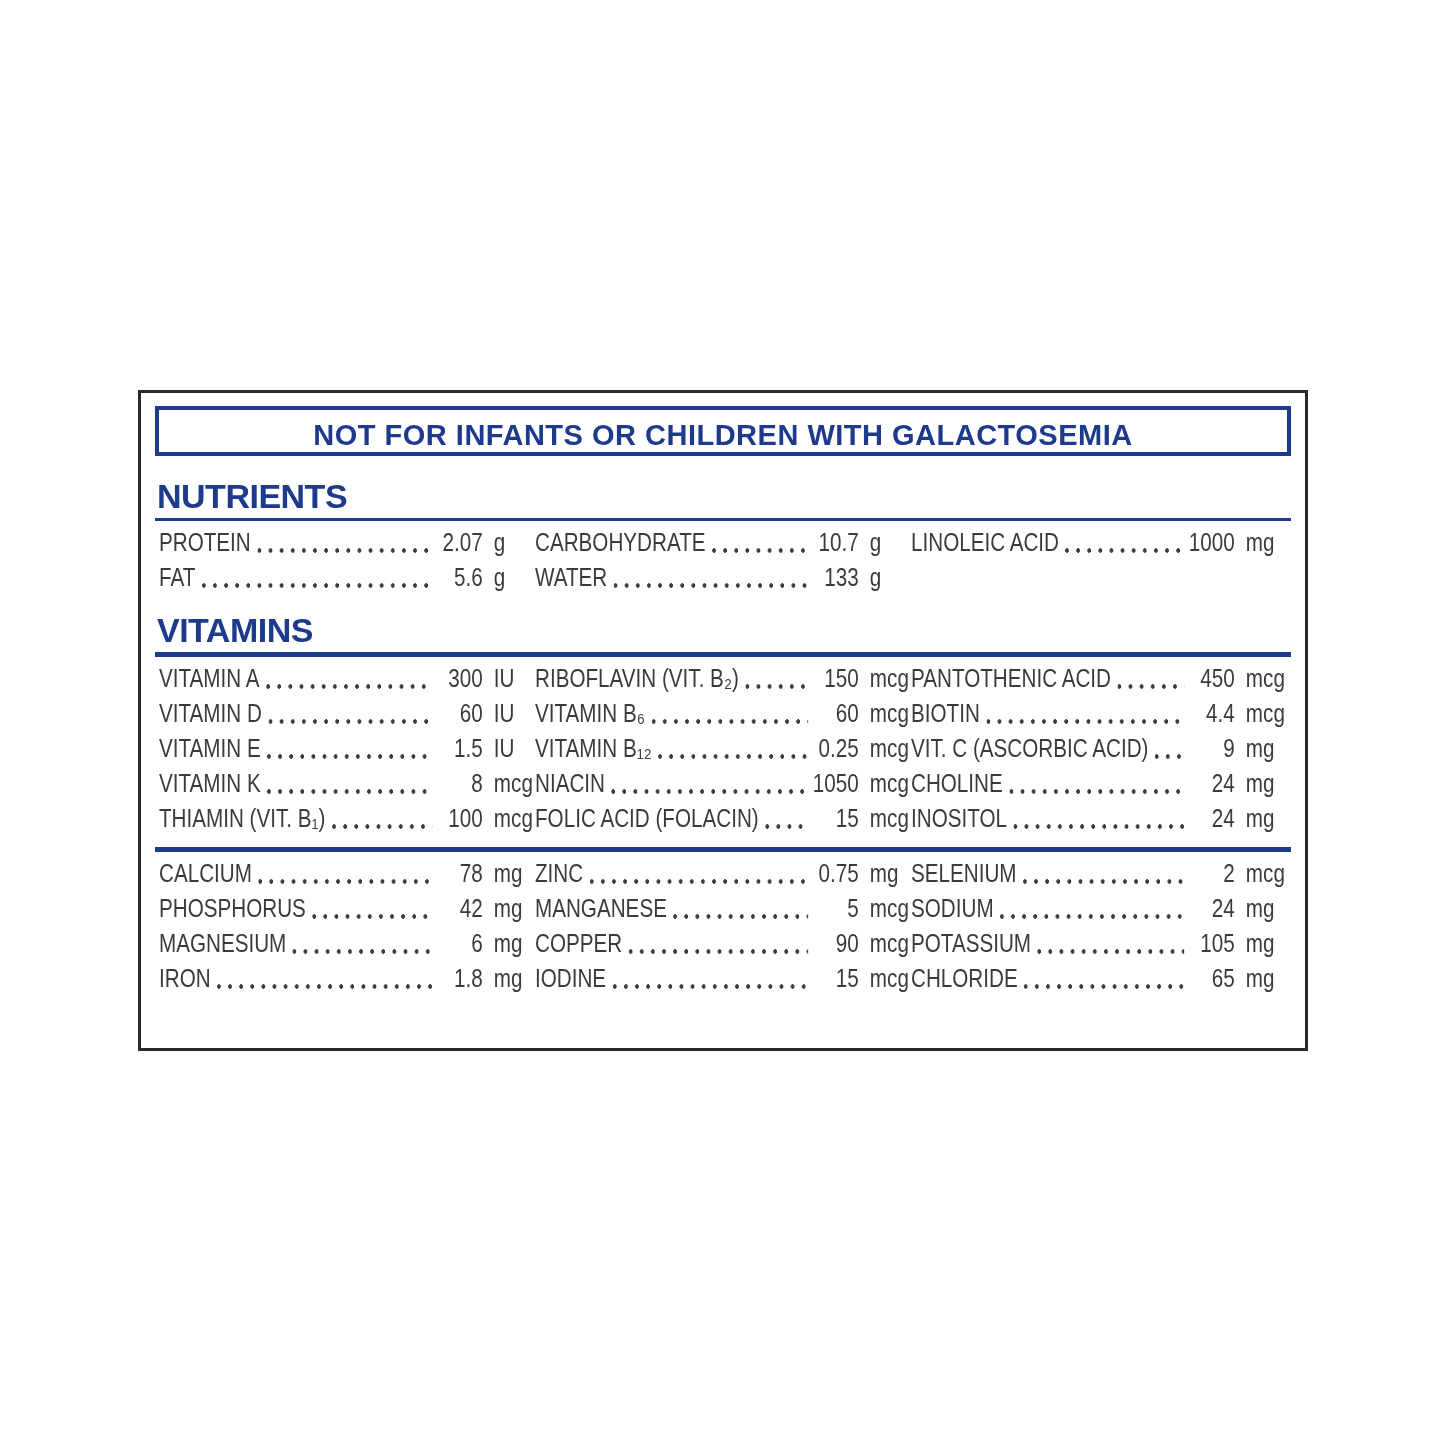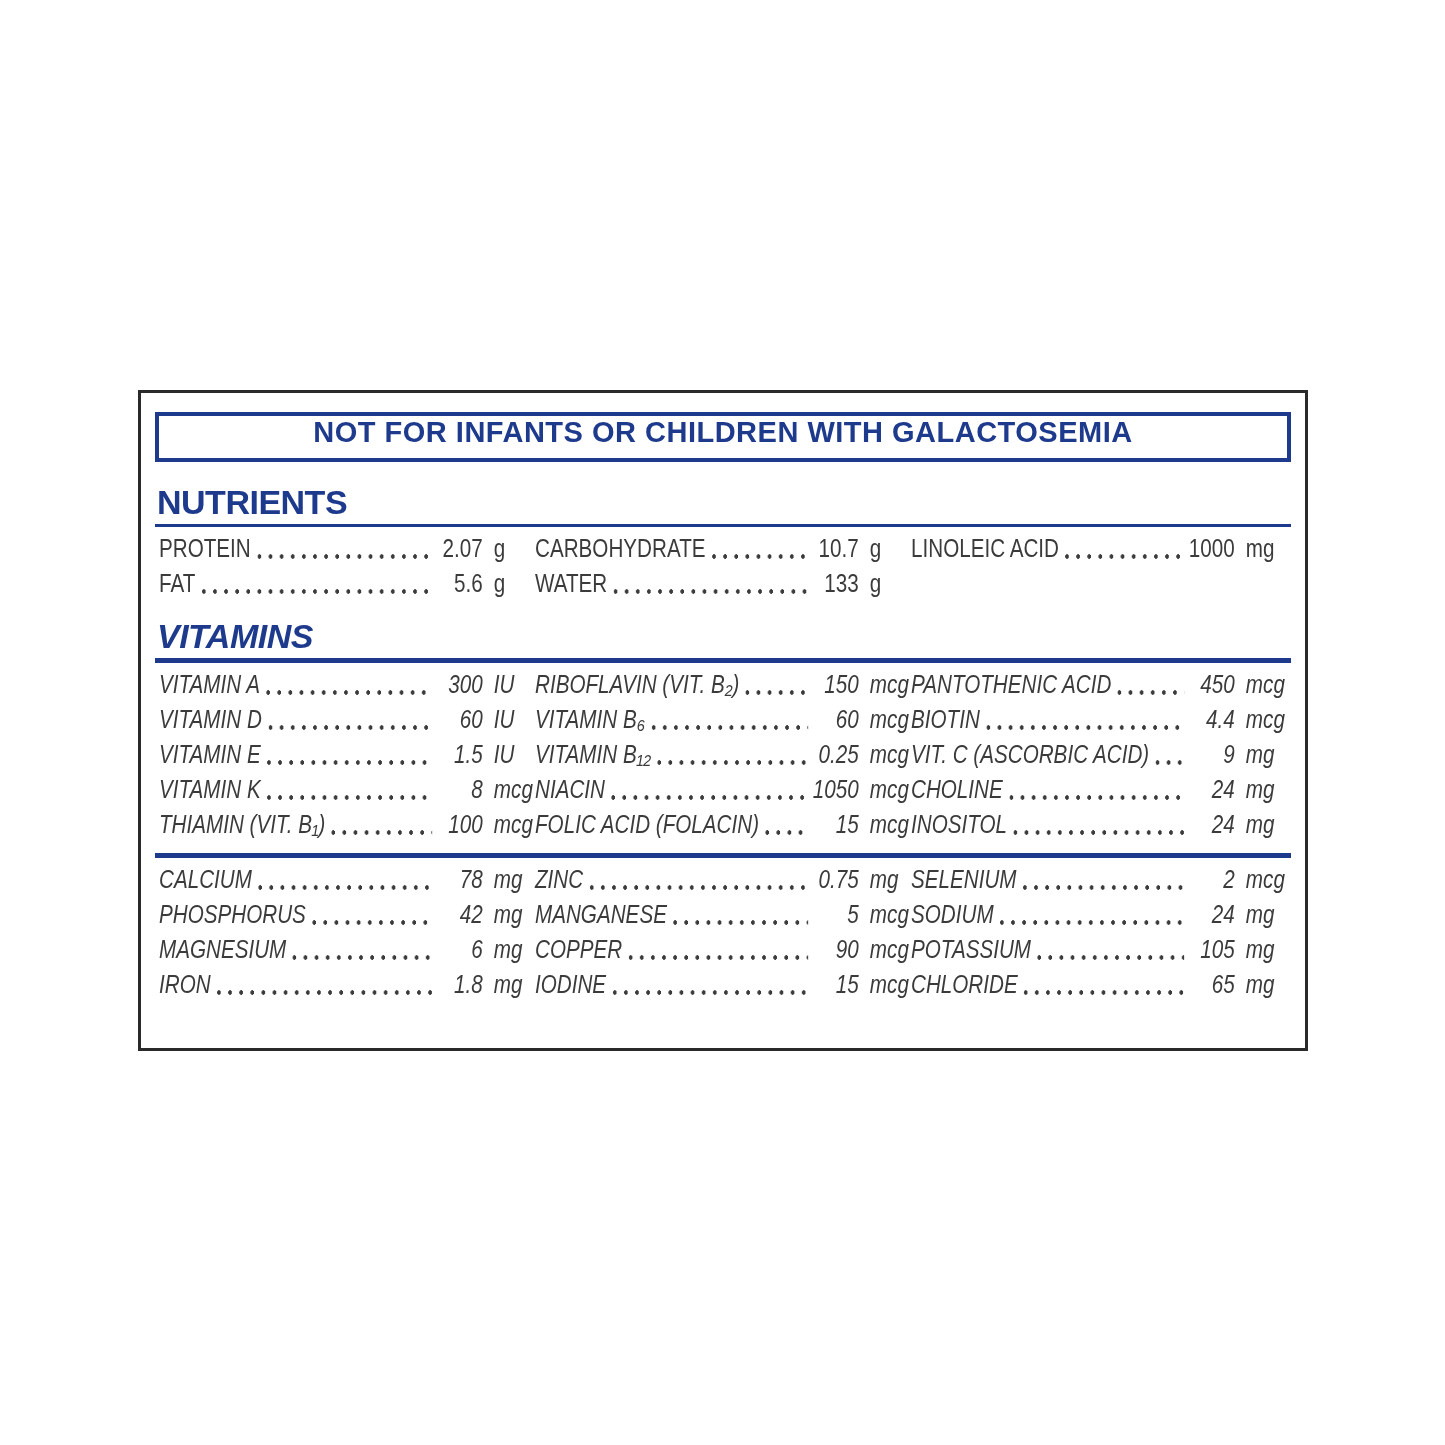--- a/index.html
+++ b/index.html
@@ -23,34 +23,34 @@
     top: 390px;
     width: 1170px;
     height: 661px;
     border: 3px solid var(--panel-border);
     background: #ffffff;
     padding: 10px 14px 6px 14px;
   }
   .banner {
     border: 4px solid var(--navy);
     height: 50px;
-    margin: 9px 0 10px 0;
+    margin: 3px 0 10px 0;
     display: flex;
-    align-items: flex-start;
+    align-items: flex-end;
     justify-content: center;
   }
   .banner-text {
     color: var(--navy);
     font-weight: bold;
     font-size: 29px;
     letter-spacing: 0.5px;
     white-space: nowrap;
   }
   .section { margin-top: 16px; }
-  .section + .section { margin-top: 8px; font-style: italic; }
+  .section + .section { margin-top: 8px; }
   .sec-head {
     display: flex;
     align-items: baseline;
     gap: 14px;
     padding: 4px 2px 0 2px;
     line-height: 40px;
     white-space: nowrap;
   }
   .sec-title {
     color: var(--navy);

